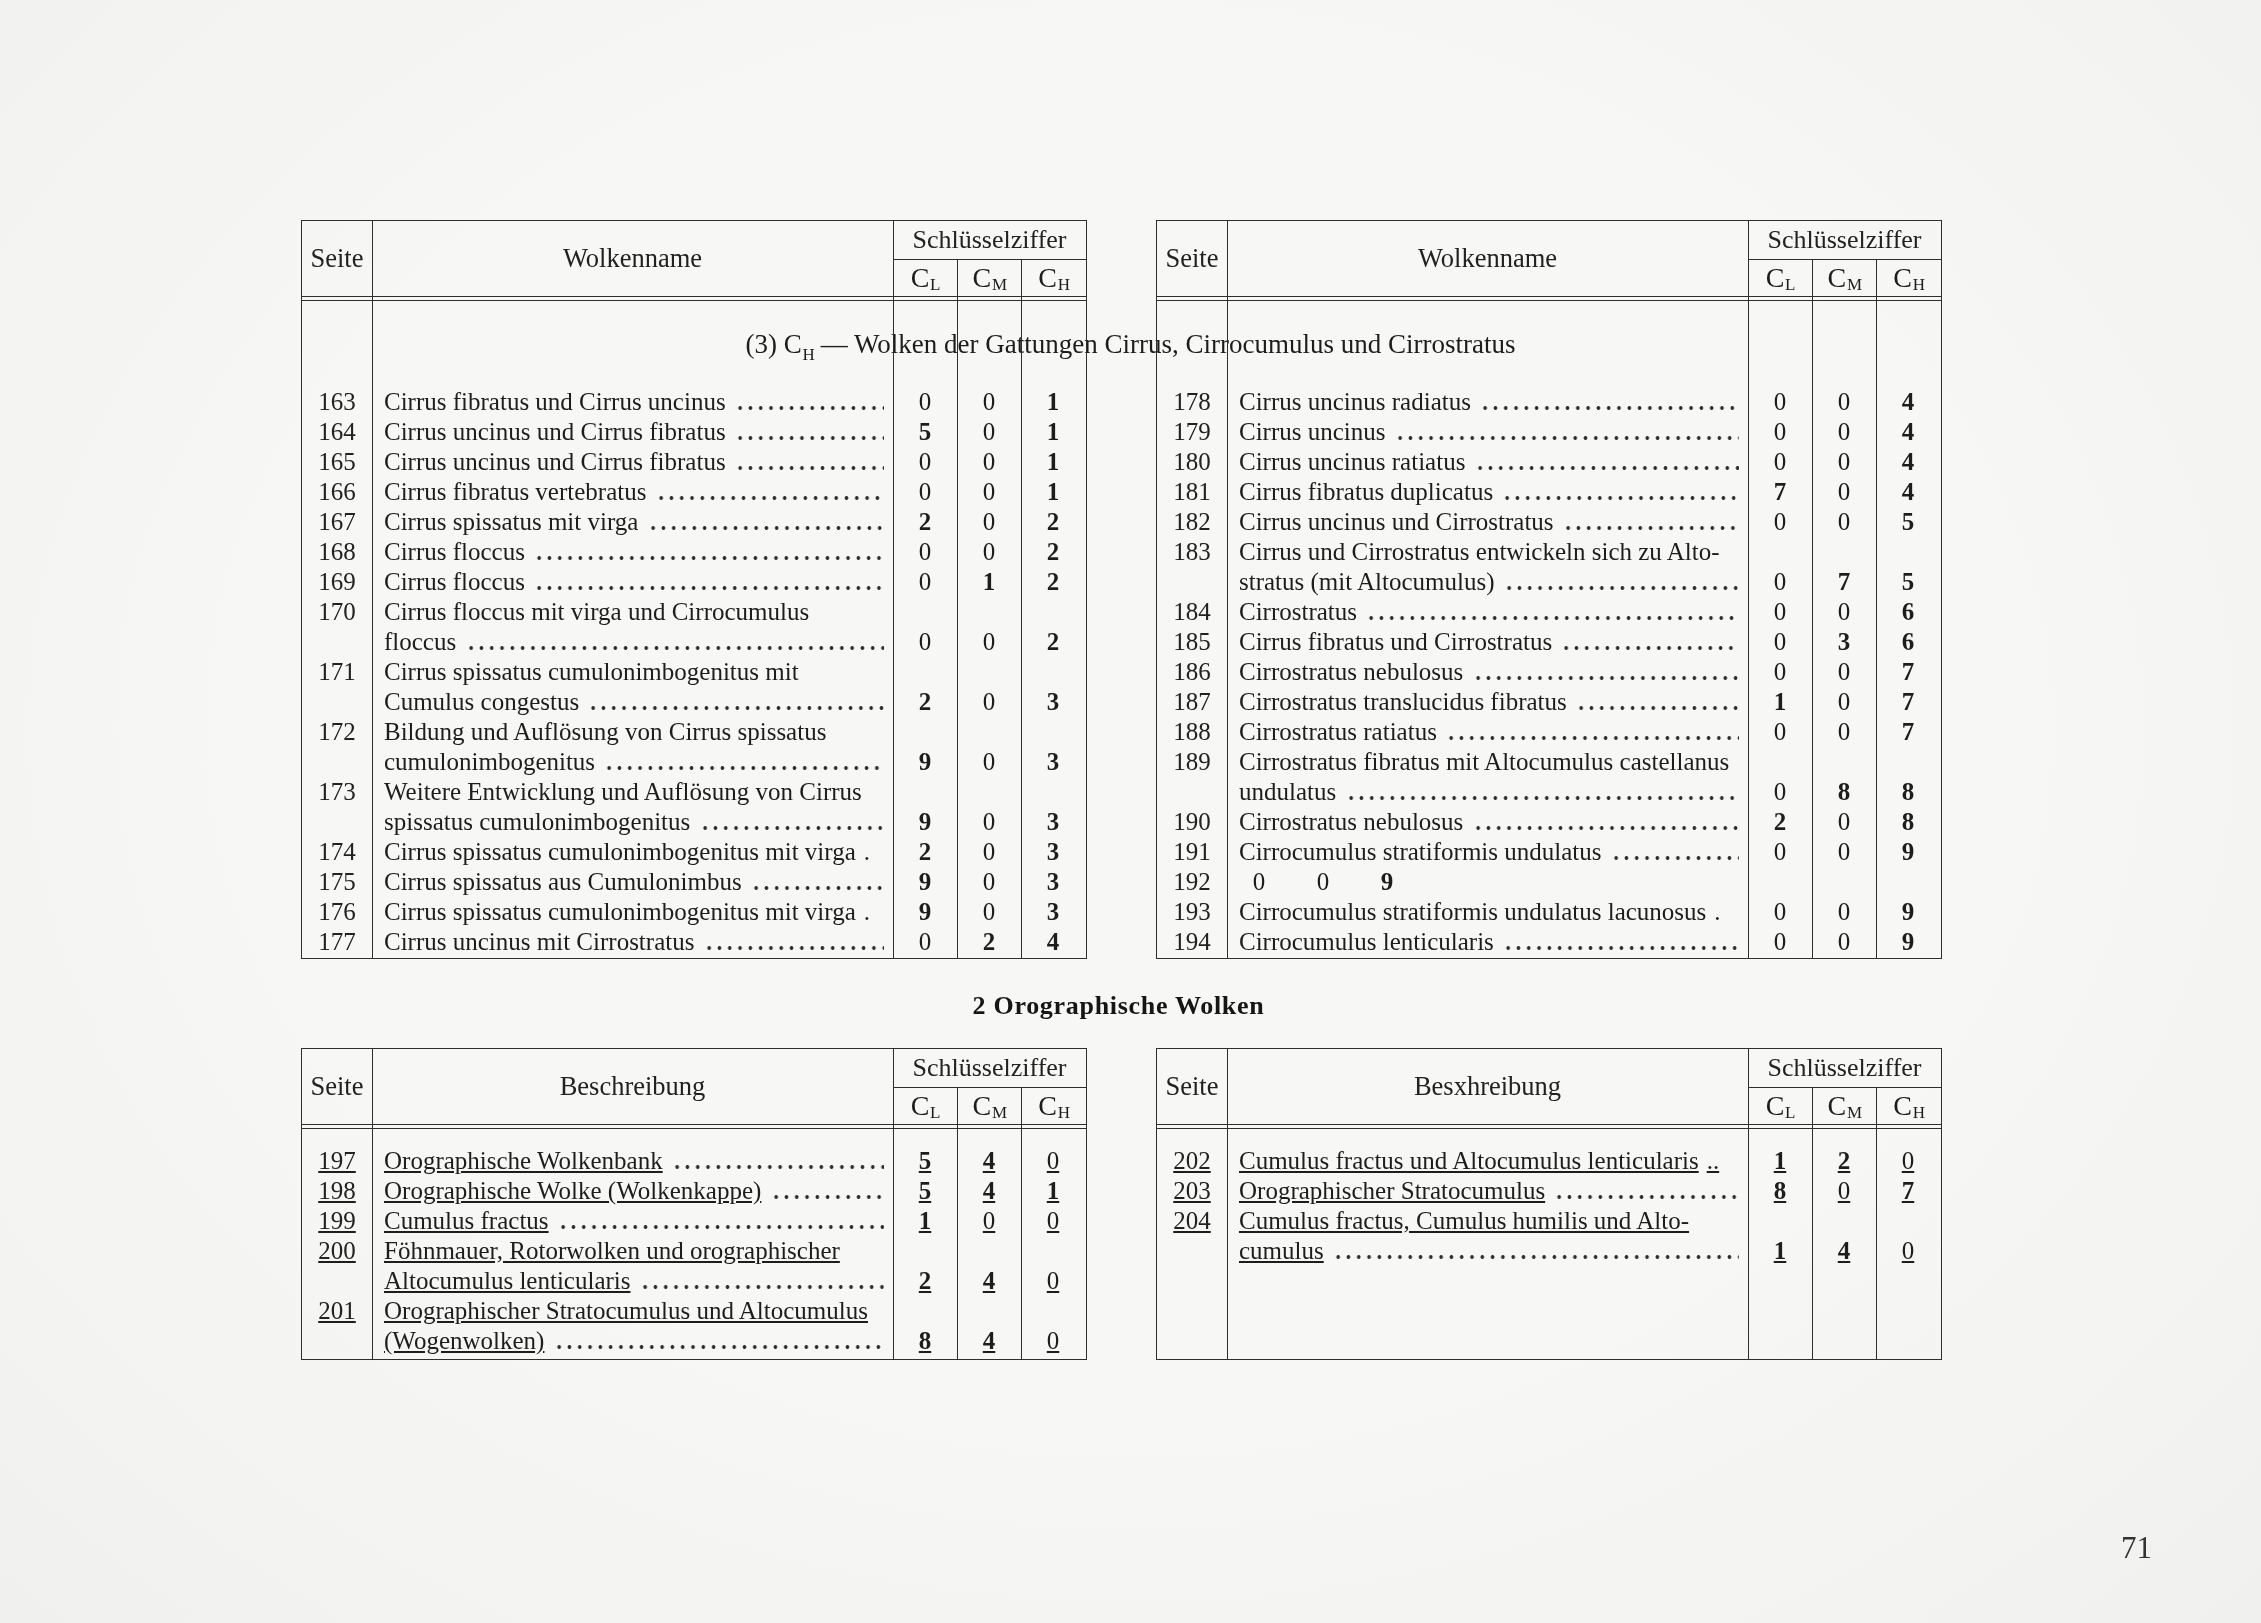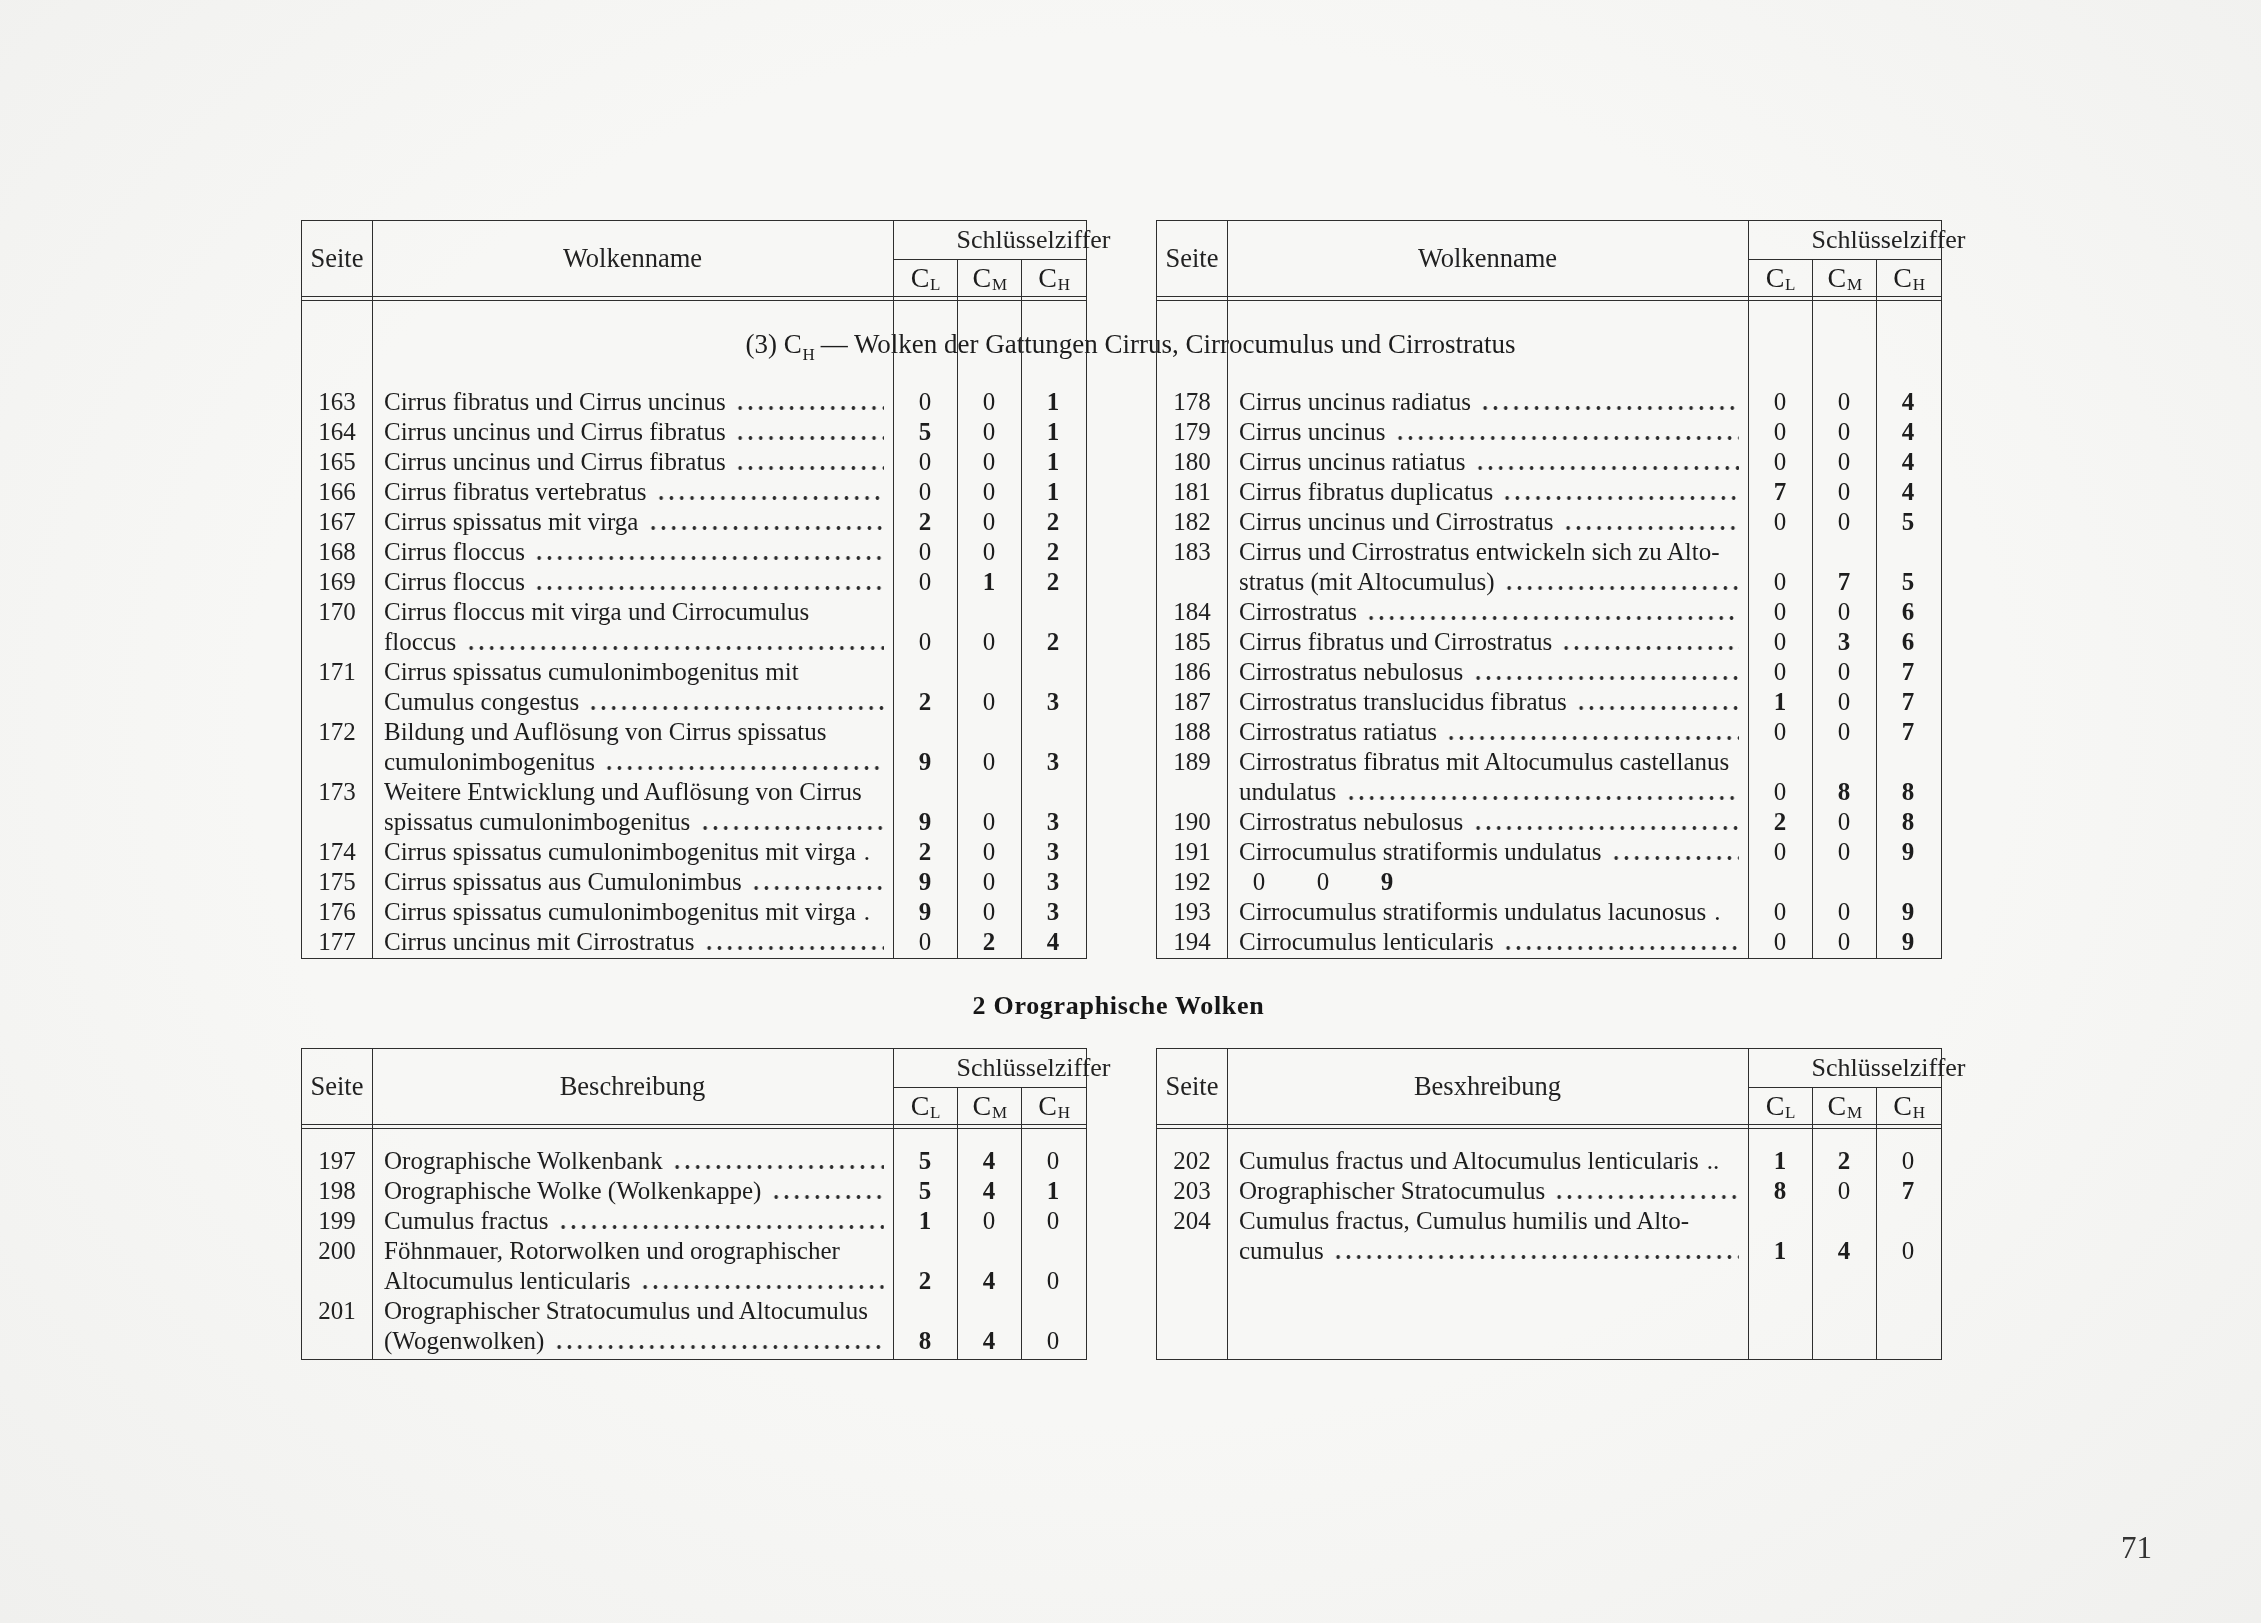--- a/index.html
+++ b/index.html
@@ -28,29 +28,29 @@
   .vl4{left:719px;top:38px;bottom:0;}
   .hl-schl{position:absolute;left:591px;right:0;top:38px;height:1.3px;background:#2e2e2e;}
   .double-rule{position:absolute;left:0;right:0;top:75px;height:4.6px;
     border-top:1.3px solid #2e2e2e;border-bottom:1.3px solid #2e2e2e;box-sizing:border-box;}
 
   
   .th{position:absolute;display:flex;align-items:center;justify-content:center;
       font-size:26.5px;color:#222;}
   .th-seite{left:0;width:70px;top:0;height:75px;}
   .th-name{left:71px;width:519px;top:0;height:75px;}
-  .th-schl{left:591px;width:193px;top:0;height:38px;font-size:26px;padding-left:44px;}
+  .th-schl{left:591px;width:193px;top:0;height:38px;font-size:26px;}
   .th-keys{left:591px;width:193px;top:39px;height:36px;display:flex;align-items:stretch;position:absolute;}
   .th-key{flex:1;display:flex;align-items:center;justify-content:center;font-size:28px;}
   .csub{font-size:17px;position:relative;top:7.3px;left:0.7px;}
 
   
   .tbody{position:absolute;left:0;right:0;top:80px;bottom:0;overflow:hidden;}
   .pad-deep{padding-top:86px;}
-  .pad-shallow{padding-top:17px;}
+  .pad-shallow{padding-top:17px;text-decoration:underline;}
   .row{display:flex;align-items:stretch;font-size:25px;line-height:30px;}
   .td-seite{width:70px;text-align:center;color:#222;}
   .td-name{width:521px;box-sizing:border-box;padding:0 8px 0 12px;}
   .td-val{width:64px;display:flex;align-items:flex-end;justify-content:center;}
   .nline{display:block;}
   .nline.last{display:flex;}
   .leader{flex:1;margin:0 1.3px 0 9.3px;
     background-image:radial-gradient(circle, #2c2c2c 1.6px, rgba(0,0,0,0) 2.1px);
     background-size:10.3px 8px;background-repeat:repeat-x;
     background-position:left bottom 4.6px;}

